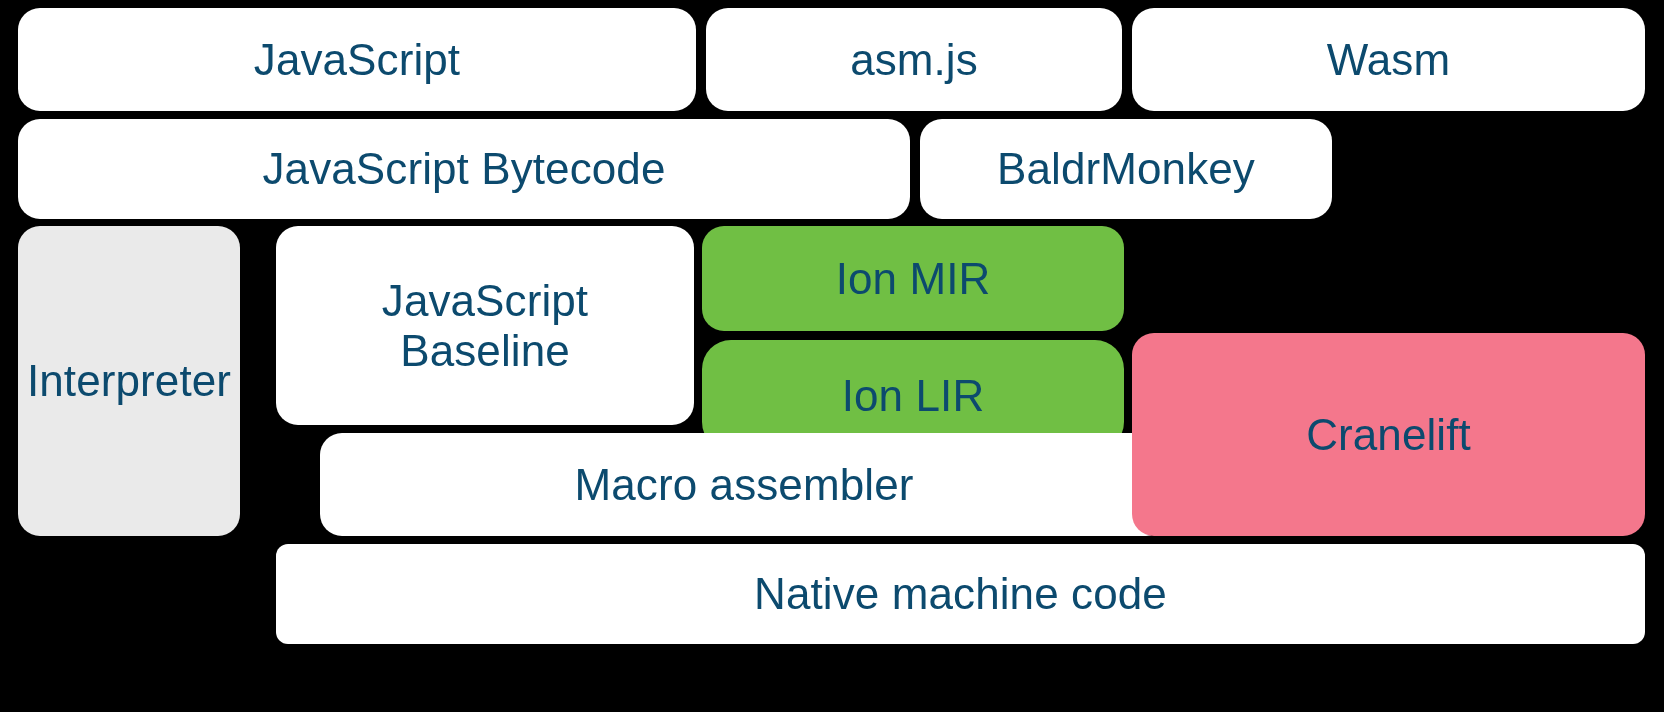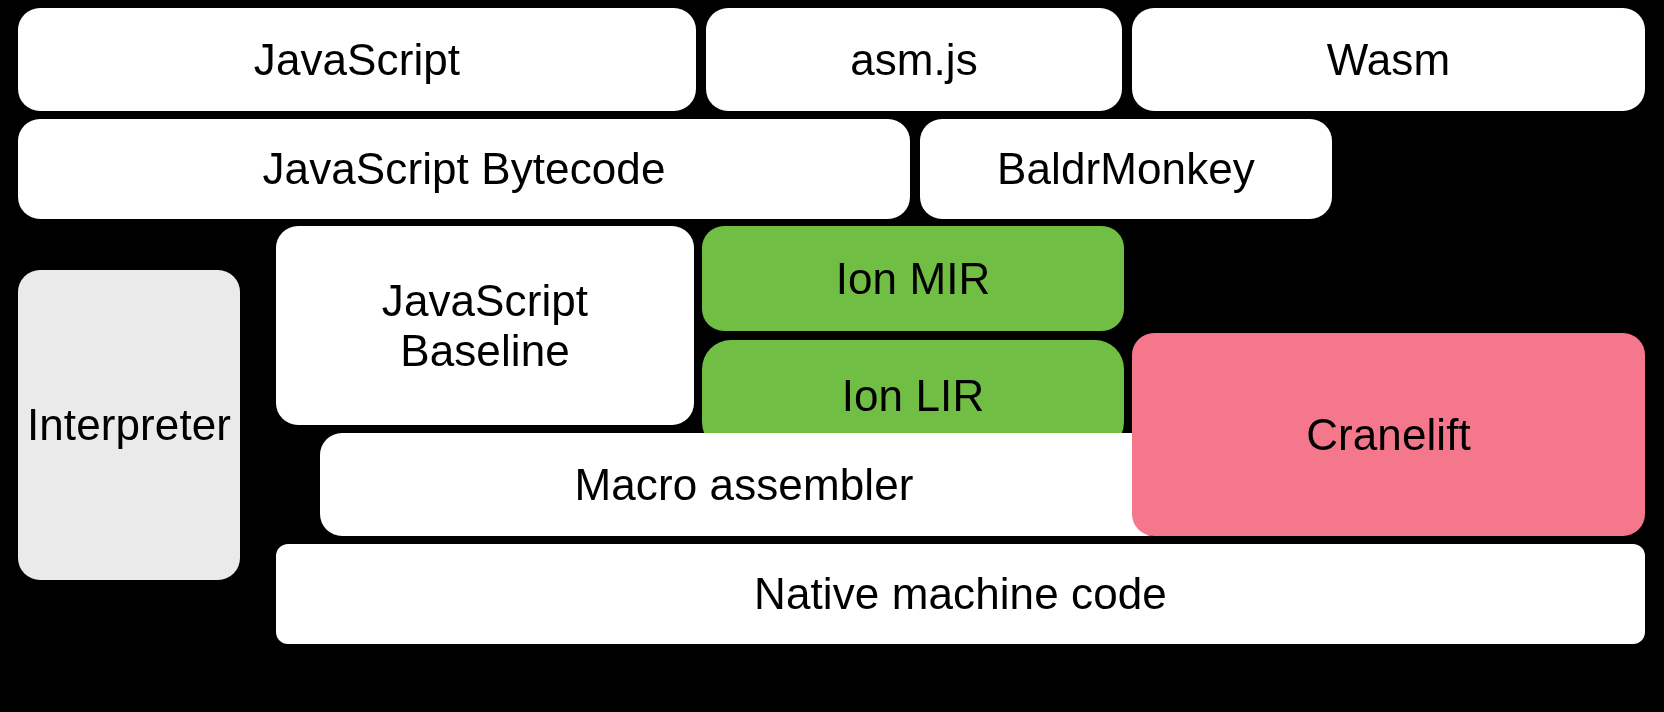--- a/index.html
+++ b/index.html
@@ -16,21 +16,21 @@
     width: 1664px;
     height: 712px;
     background: #000000;
     overflow: hidden;
   }
   .node {
     position: absolute;
     box-sizing: border-box;
     border-radius: 22px;
     background: #ffffff;
-    color: #000000;
+    color: #0c4a6e;
     display: flex;
     align-items: center;
     justify-content: center;
     text-align: center;
     line-height: 1.12;
     font-size: 44px;
     font-weight: 400;
     letter-spacing: 0.1px;
     white-space: pre-line;
     -webkit-font-smoothing: antialiased;
@@ -43,21 +43,21 @@
   
   #n-javascript        { left: 18px;   top: 8px;    width: 678px;  height: 103px; }
   #n-asmjs             { left: 706px;  top: 8px;    width: 416px;  height: 103px; text-align: right; }
   #n-wasm              { left: 1132px; top: 8px;    width: 513px;  height: 103px; }
 
   
   #n-js-bytecode       { left: 18px;   top: 119px;  width: 892px;  height: 100px; }
   #n-baldrmonkey       { left: 920px;  top: 119px;  width: 412px;  height: 100px; }
 
   
-  #n-interpreter       { left: 18px;   top: 226px;  width: 222px;  height: 310px; margin-top: 44px; }
+  #n-interpreter       { left: 18px;   top: 226px;  width: 222px;  height: 310px; }
   #n-js-baseline       { left: 276px;  top: 226px;  width: 418px;  height: 199px; }
   #n-ion-mir           { left: 702px;  top: 226px;  width: 422px;  height: 105px;  }
   #n-ion-lir           { left: 702px;  top: 340px;  width: 422px;  height: 111px; border-radius: 29px;  }
   #n-macro-assembler   { left: 276px;  top: 433px;  width: 848px;  height: 103px; margin-left: 44px; }
   #n-cranelift         { left: 1132px; top: 333px;  width: 513px;  height: 203px; text-align: right; }
 
   
   #n-native-code       { left: 276px;  top: 544px;  width: 1369px; height: 100px; border-radius: 12px; }
 </style>
 </head>

